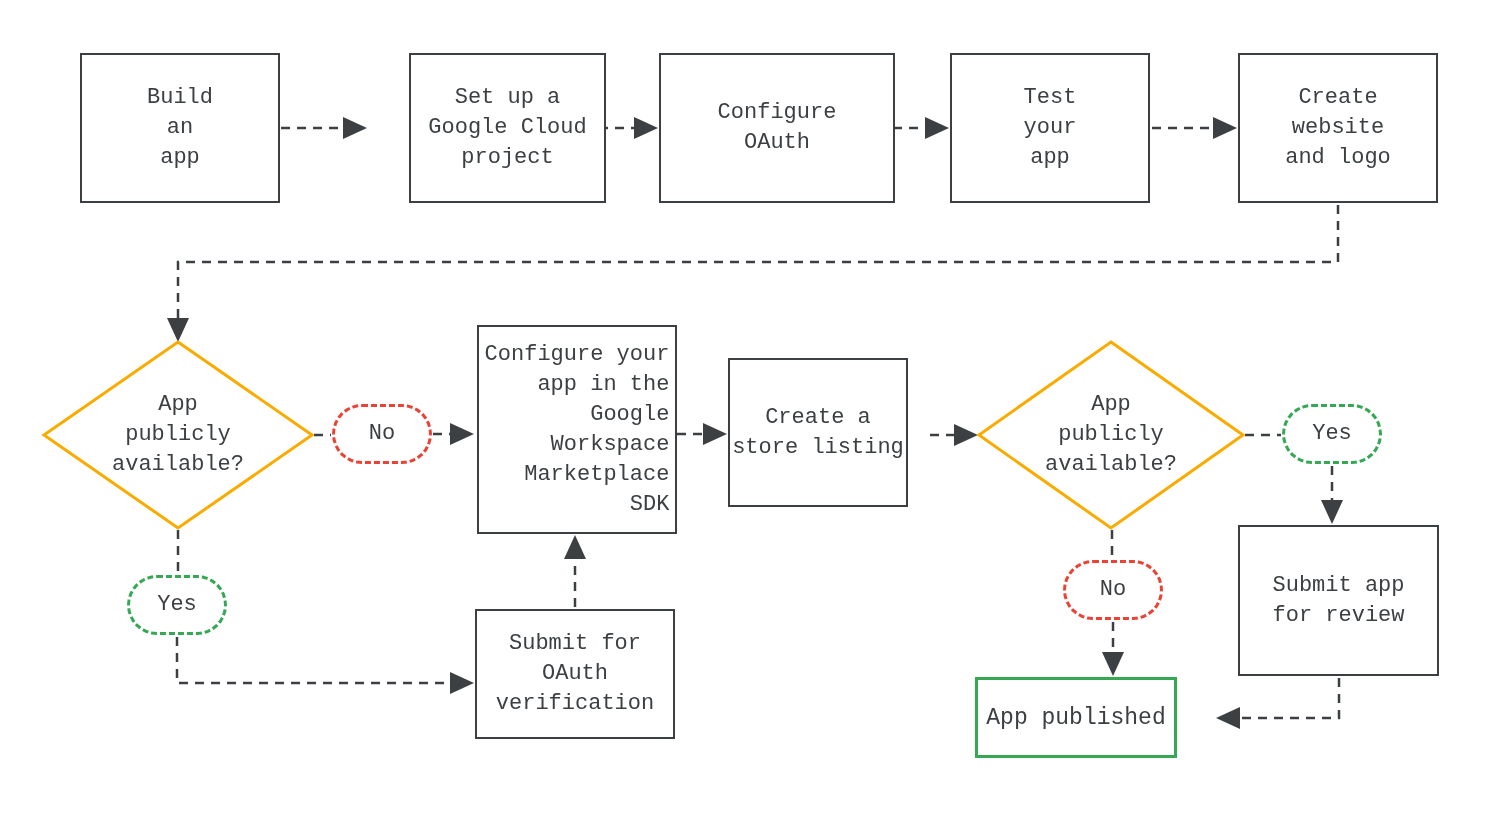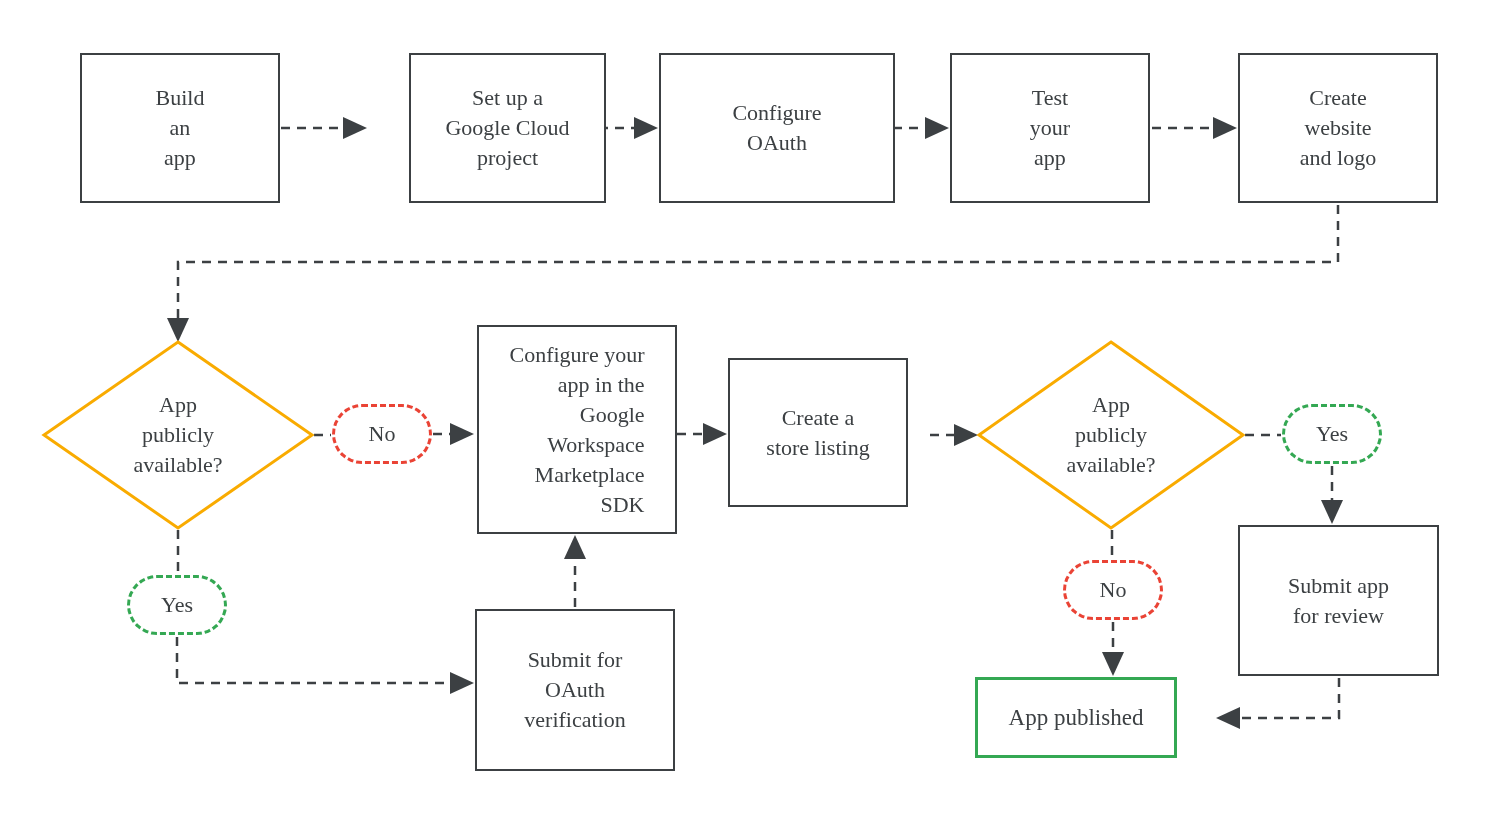--- a/index.html
+++ b/index.html
@@ -1,21 +1,21 @@
 <!DOCTYPE html>
 <html><head>
 <meta charset="utf-8">
 <style>
   html, body { margin: 0; padding: 0; background: #ffffff; }
   .canvas {
     position: relative;
     width: 1494px;
     height: 814px;
     background: #ffffff;
-    font-family: Liberation Serif, serif;
+    font-family: Liberation Mono, monospace;
     color: #3C4043;
     overflow: hidden;
   }
   .layer {
     position: absolute;
     left: 0; top: 0;
     width: 1494px; height: 814px;
   }
   .node {
     position: absolute;
@@ -138,20 +138,20 @@
   <div class="node pill pill-no" style="left:1063px; top:560px; width:100px; height:60px;">No</div>
 
   <div class="node process" style="left:477px; top:325px; width:200px; height:209px;text-align:right;">Configure your
 app in the
 Google
 Workspace
 Marketplace
 SDK</div>
   <div class="node process" style="left:728px; top:358px; width:180px; height:149px;">Create a
 store listing</div>
-  <div class="node process" style="left:475px; top:609px; width:200px; height:162px;">Submit for
+  <div class="node process" style="left:475px; top:609px; width:200px; height:130px;">Submit for
 OAuth
 verification</div>
   <div class="node process" style="left:1238px; top:525px; width:201px; height:151px;">Submit app
 for review</div>
   <div class="node published" style="left:975px; top:677px; width:202px; height:81px;">App published</div>
 
 </div>
 
 </body></html>

